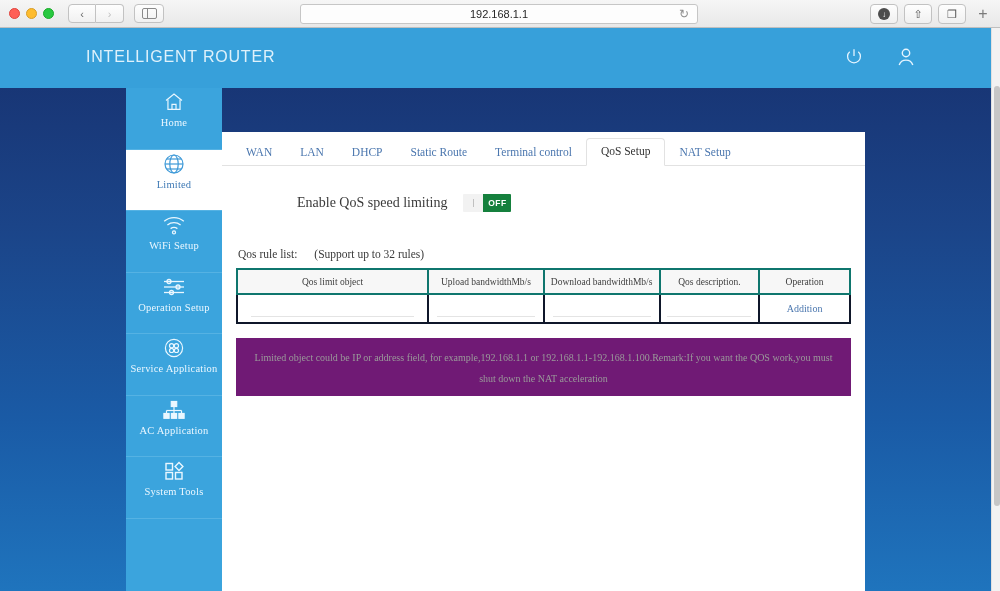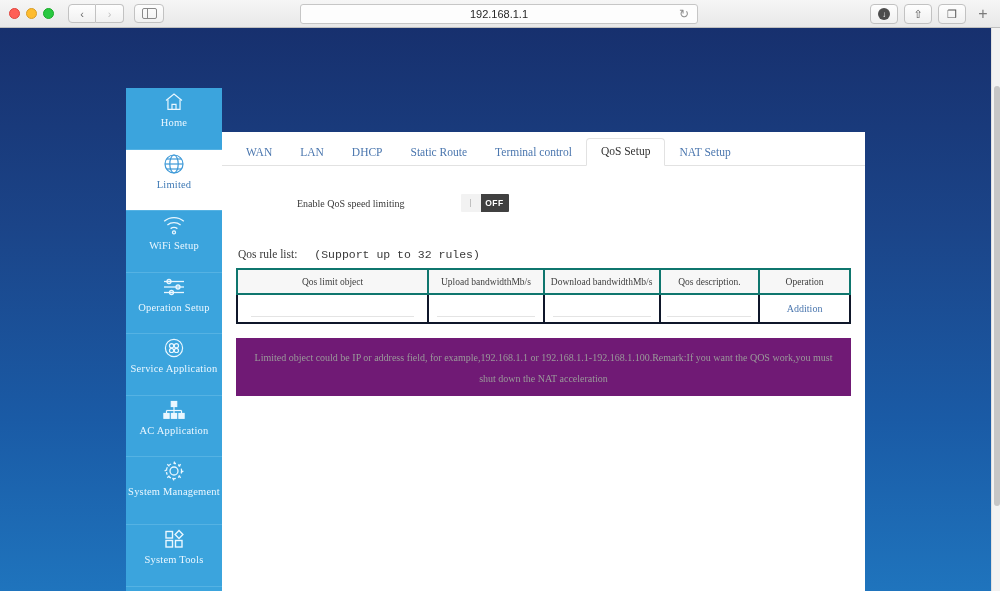--- a/index.html
+++ b/index.html
@@ -130,35 +130,35 @@
     white-space: nowrap;
   }
   .tab.active {
     color: #333; background: #fff;
     border: 1px solid #e2e2e2; border-bottom: 1px solid #fff;
     border-radius: 4px 4px 0 0;
     padding: 6px 14px 8px;
   }
 
   .row-toggle { position: absolute; left: 75px; top: 62px; display: flex; align-items: center; }
-  .toggle-label { font-size: 10px; color: #3a3a3a; margin-right: 56px; }
+  .toggle-label { font-size: 14px; color: #3a3a3a; margin-right: 16px; }
   .switch {
     width: 48px; height: 18px; display: flex; overflow: hidden; border-radius: 1px;
   }
   .switch .knob { width: 20px; background: #f2f2f2; display:flex; align-items:center; justify-content:center; }
   .switch .knob::after { content:''; width: 1.5px; height: 8px; background: #c0c0c0; }
   .switch .off {
-    flex: 1; background: #404040; color: #fff;
+    flex: 1; background: #15803d; color: #fff;
     font-size: 8.5px; font-weight: bold; letter-spacing: .5px;
     display: flex; align-items: center; justify-content: center;
     font-family: "Liberation Sans", sans-serif;
   }
 
   .list-title { position: absolute; left: 16px; top: 116px; font-size: 11.5px; color: #3a3a3a; }
-  .list-title .support { margin-left: 14px; font-family: Liberation Mono, monospace; }
+  .list-title .support { margin-left: 14px; }
 
   .qos-table {
     position: absolute; left: 14px; top: 136px;
     width: 615px;
     border-collapse: collapse;
     font-size: 10px;
   }
   .qos-table th {
     background: #f7f7f7;
     border: 2px solid #0f766e;
@@ -241,20 +241,37 @@
     </div>
     <div class="rc-btn">
       <span>❐</span>
     </div>
     <div class="plus-btn">+</div>
   </div>
 </div>
 
 <div class="page">
 
+  <div class="topbar">
+    <div class="brand">INTELLIGENT ROUTER</div>
+    <div class="topbar-icons">
+      <div class="ti">
+        <svg width="22" height="22" viewBox="0 0 24 24" fill="none" stroke="#e6f5ff" stroke-width="1.4">
+          <path d="M12 3.5 V11"></path>
+          <path d="M7.3 6.2 A7 7 0 1 0 16.7 6.2"></path>
+        </svg>
+      </div>
+      <div class="ti">
+        <svg width="24" height="24" viewBox="0 0 24 24" fill="none" stroke="#e6f5ff" stroke-width="1.4">
+          <circle cx="12" cy="8" r="3.7"></circle>
+          <path d="M5.2 20 A7.2 7.2 0 0 1 18.8 20"></path>
+        </svg>
+      </div>
+    </div>
+  </div>
 
   <div class="sidebar">
 
     <div class="side-item">
       <span class="si-icon">
         <svg width="24" height="22" viewBox="0 0 24 24" fill="none" stroke="#eaf7ff" stroke-width="1.3">
           <path d="M3.3 10.3 L12 3.4 L20.7 10.3"></path>
           <path d="M5.4 9.2 V20 H18.6 V9.2"></path>
           <path d="M9.8 20 V14.6 H14.2 V20"></path>
         </svg>
@@ -324,31 +341,20 @@
             <path d="M13 11.5 V14.5"></path>
             <path d="M20.5 11.5 V14.5"></path>
           <rect x="2.9" y="14.5" width="5.2" height="4.8" fill="#eaf7ff"></rect>
           <rect x="10.4" y="14.5" width="5.2" height="4.8" fill="#eaf7ff"></rect>
           <rect x="17.9" y="14.5" width="5.2" height="4.8" fill="#eaf7ff"></rect>
         </svg>
       </span>
       <span class="si-label">AC Application</span>
     </div>
 
-    <div class="side-item tall">
-      <span class="si-icon">
-        <svg width="24" height="24" viewBox="0 0 24 24" fill="none" stroke="#eaf7ff" stroke-width="1.3">
-          <circle cx="12" cy="12" r="4"></circle>
-          <path d="M12 2.6 L13.4 5.1 M12 21.4 L10.6 18.9 M2.6 12 L5.1 10.6 M21.4 12 L18.9 13.4
-                   M5.3 5.3 L7.4 7.4 M18.7 18.7 L16.6 16.6 M5.3 18.7 L7.4 16.6 M18.7 5.3 L16.6 7.4"></path>
-          <circle cx="12" cy="12" r="7.6" stroke-dasharray="2.6 2.4"></circle>
-        </svg>
-      </span>
-      <span class="si-label">System Management</span>
-    </div>
 
     <div class="side-item">
       <span class="si-icon">
         <svg width="24" height="22" viewBox="0 0 24 22" fill="none" stroke="#eaf7ff" stroke-width="1.4">
           <rect x="4" y="3.5" width="6.5" height="6.5"></rect>
           <path d="M17 2.6 L20.9 6.5 L17 10.4 L13.1 6.5 Z"></path>
           <rect x="4" y="12.5" width="6.5" height="6.5"></rect>
           <rect x="13.5" y="12.5" width="6.5" height="6.5"></rect>
         </svg>
       </span>

